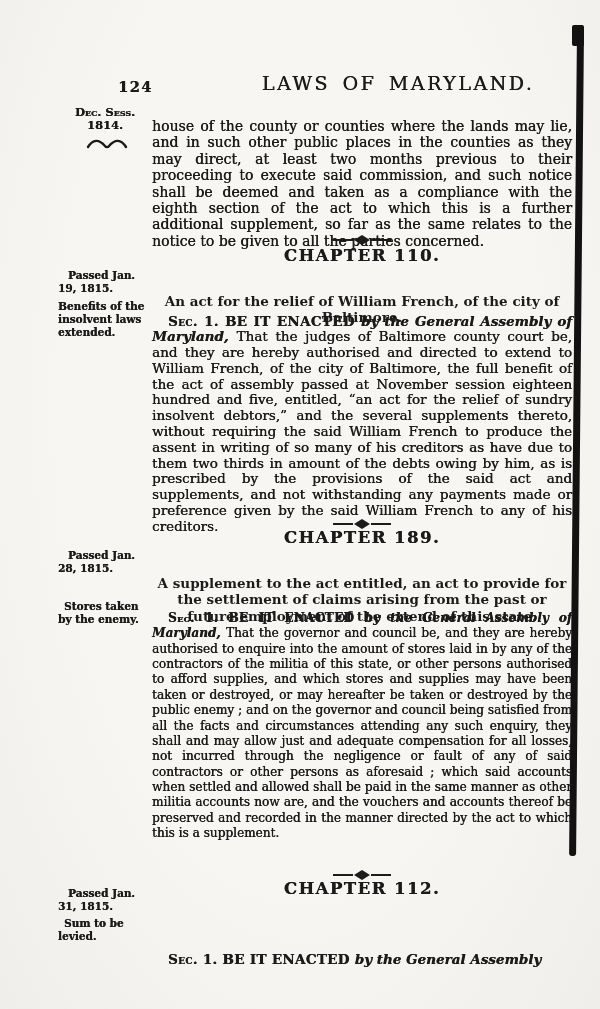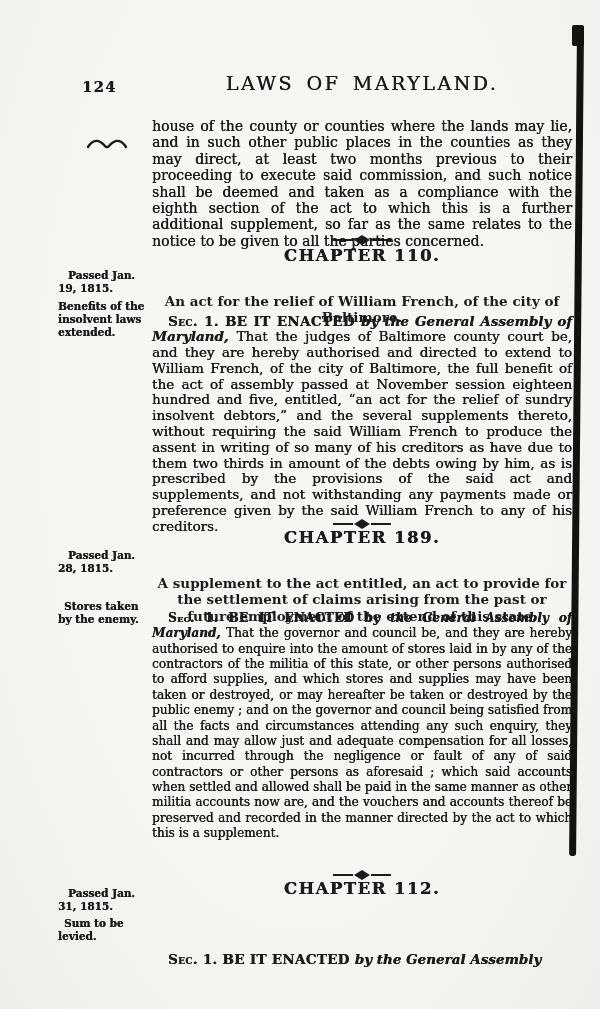--- a/index.html
+++ b/index.html
@@ -3,21 +3,21 @@
 <meta charset="utf-8">
 <style>
   html,body{margin:0;padding:0;}
   body{background:#dddcd8;}
   .page{
     position:relative;width:600px;height:1009px;overflow:hidden;
     background:radial-gradient(ellipse at 50% 40%, #f7f6f3 55%, #efeeea 100%);
     font-family:"DejaVu Serif","Liberation Serif",serif;
     color:#1b1b1b;
   }
-  .abs{position:absolute;}
+  .abs{position:absolute;margin-left:36px;}
   .pagenum{left:82px;top:78px;font-size:14.5px;font-weight:700;letter-spacing:1.5px;text-shadow:0.4px 0 0 currentColor;}
   .htitle{left:152px;top:72px;width:420px;text-align:center;font-size:19px;font-weight:400;letter-spacing:2.5px;word-spacing:4px;text-shadow:0.4px 0 0 currentColor;}
   .m-note{position:absolute;left:58px;width:94px;font-size:10.5px;line-height:12.9px;font-weight:600;white-space:pre-line;text-shadow:0.3px 0 0 currentColor;}
   .m1{top:106px;text-align:center;font-variant:small-caps;font-size:11.5px;}
   .brace{position:absolute;left:86px;top:137px;}
   .m2{top:269px;text-indent:10px;}
   .m3{top:300px;}
   .m4{top:549px;text-indent:10px;}
   .m5{top:600px;text-indent:6px;}
   .m6{top:887px;text-indent:10px;}
@@ -42,20 +42,22 @@
 <body>
 
 <div class="page">
 
   <div class="binding"></div>
   <div class="blob"></div>
 
   <div class="abs pagenum">124</div>
   <div class="abs htitle">LAWS OF MARYLAND.</div>
 
+  <div class="m-note m1">Dec. Sess.
+1814.</div>
   <svg class="brace" width="42" height="13" viewBox="0 0 42 13">
     <path d="M2 10 C7 2, 13 2, 19 9 C20 10.5, 22 10.5, 23 9 C29 2, 35 2, 40 10" fill="none" stroke="#1b1b1b" stroke-width="2.4" stroke-linecap="round"></path>
   </svg>
   <p class="para intro">house of the county or counties where the lands may lie, and in such other public places in the counties as they may direct, at least two months previous to their proceeding to execute said commission, and such notice shall be deemed and taken as a compliance with the eighth section of the act to which this is a further additional supplement, so far as the same relates to the notice to be given to all the parties concerned.</p>
 
   <svg class="orn o1" width="64" height="10" viewBox="0 0 64 10">
     <rect x="3" y="4" width="20" height="2" fill="#1b1b1b"></rect>
     <polygon points="32,0 40,5 32,10 24,5" fill="#1b1b1b"></polygon>
     <rect x="41" y="4" width="20" height="2" fill="#1b1b1b"></rect>
   </svg>

